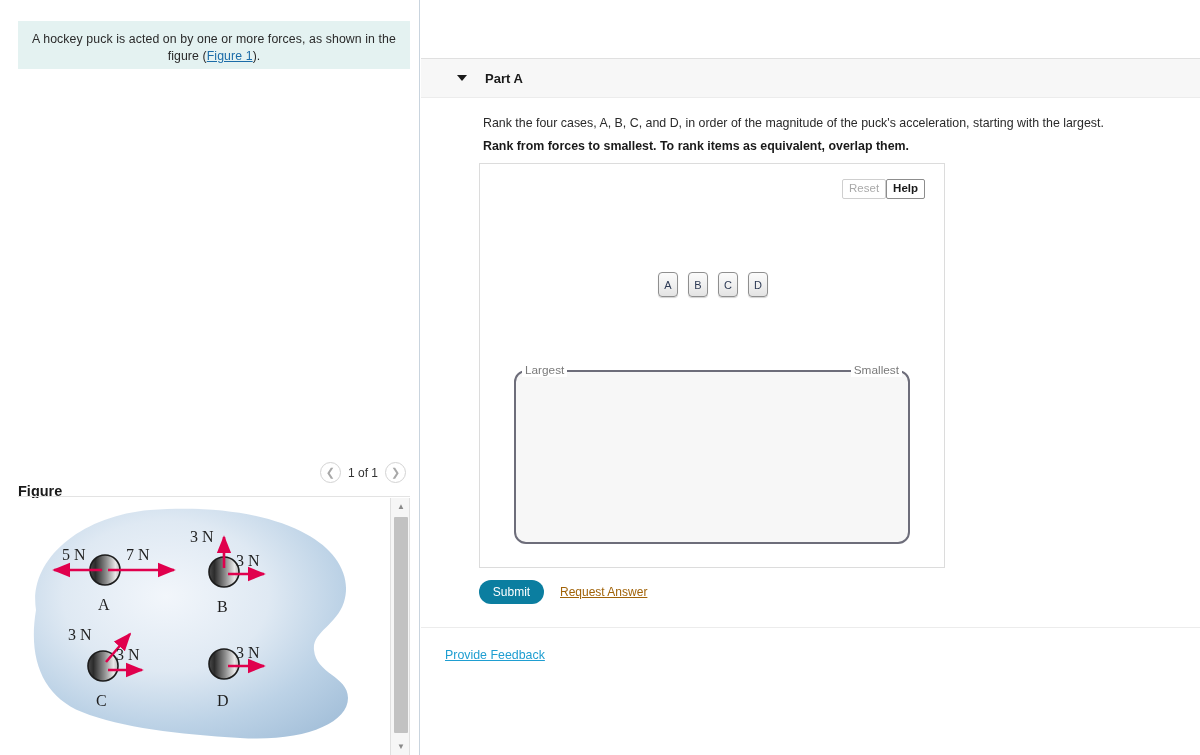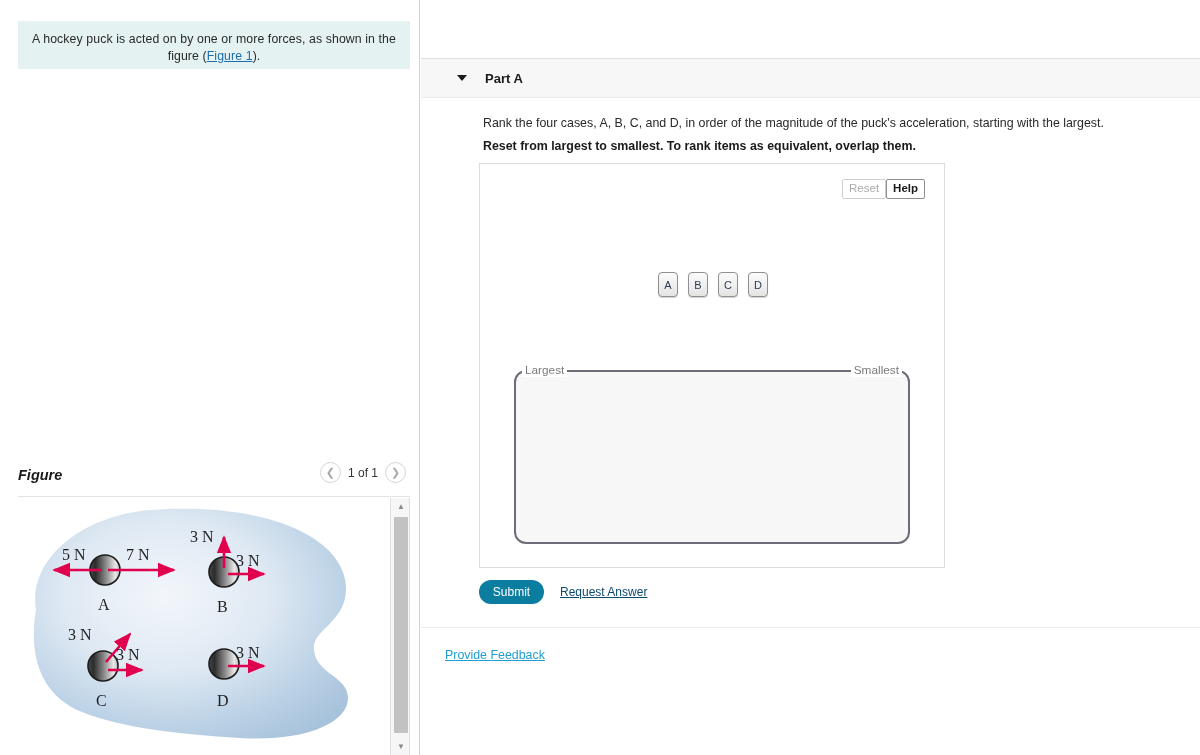--- a/index.html
+++ b/index.html
@@ -31,22 +31,22 @@
     font-size: 12.3px; color: #2a2a2a; line-height: 16.5px;
     letter-spacing: .1px;
   }
   .figure-link { color: #1b6ca8; text-decoration: underline; cursor: pointer; }
 
   
   #figure-header {
     position: absolute; left: 18px; top: 462px; width: 392px; height: 34px;
   }
   #figure-title {
-    position: absolute; left: 0; top: 5px;
-    font-size: 14.5px; font-weight: bold; color: #1a1a1a; font-style: italic;
+    position: absolute; left: 0; top: 21px;
+    font-size: 14.5px; font-weight: bold; color: #1a1a1a;
   }
   #figure-nav {
     position: absolute; right: 4px; top: 0;
     display: flex; align-items: center; gap: 7px;
   }
   .nav-circle {
     width: 21px; height: 21px; border-radius: 50%;
     border: 1px solid #d3d3d3; background: #fff;
     display: flex; align-items: center; justify-content: center;
     font-size: 11px; color: #a8a8a8; cursor: pointer; line-height: 1;
@@ -172,21 +172,21 @@
   
   #submit-btn {
     position: absolute; left: 58px; top: 580px;
     width: 65px; height: 24px;
     background: #0b7ea0; color: #fff;
     font-size: 12px; border: none; border-radius: 12px;
     cursor: pointer; font-family: "Liberation Sans", sans-serif;
   }
   #request-answer {
     position: absolute; left: 139px; top: 585px;
-    font-size: 12px; color: #0c4a6e; text-decoration: underline; cursor: pointer;
+    font-size: 12px; color: #a16207; text-decoration: underline; cursor: pointer;
   }
   #footer-rule {
     position: absolute; left: 0; top: 627px; width: 779px;
     border-top: 1px solid #ececec;
   }
   #provide-feedback {
     position: absolute; left: 24px; top: 648px;
     font-size: 12.4px; color: #1f9ed1; text-decoration: underline; cursor: pointer;
   }
 </style>
@@ -283,21 +283,21 @@
   </div>
 
   <div id="right-panel">
 
     <div id="part-header">
       <div id="part-caret"></div>
       <div id="part-title">Part A</div>
     </div>
 
     <div id="prompt-1">Rank the four cases, A, B, C, and D, in order of the magnitude of the puck's acceleration, starting with the largest.</div>
-    <div id="prompt-2">Reset from largest to smallest. To rank items as equivalent, overlap them.</div>
+    <div id="prompt-2">Rank from forces to smallest. To rank items as equivalent, overlap them.</div>
 
     <div id="answer-box">
 
       <div id="reset-help">
         <button class="hbtn disabled">Reset</button>
         <button class="hbtn active">Help</button>
       </div>
 
       <div id="item-tray">
         <div class="tile">A</div>

